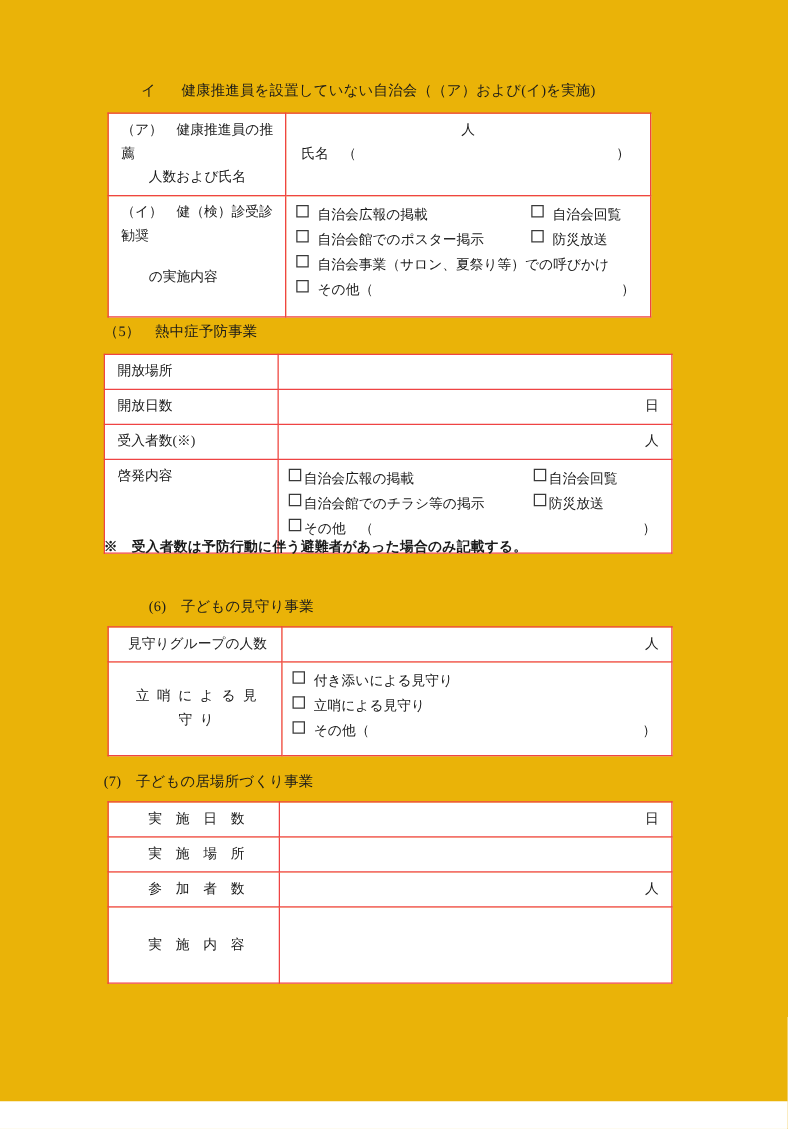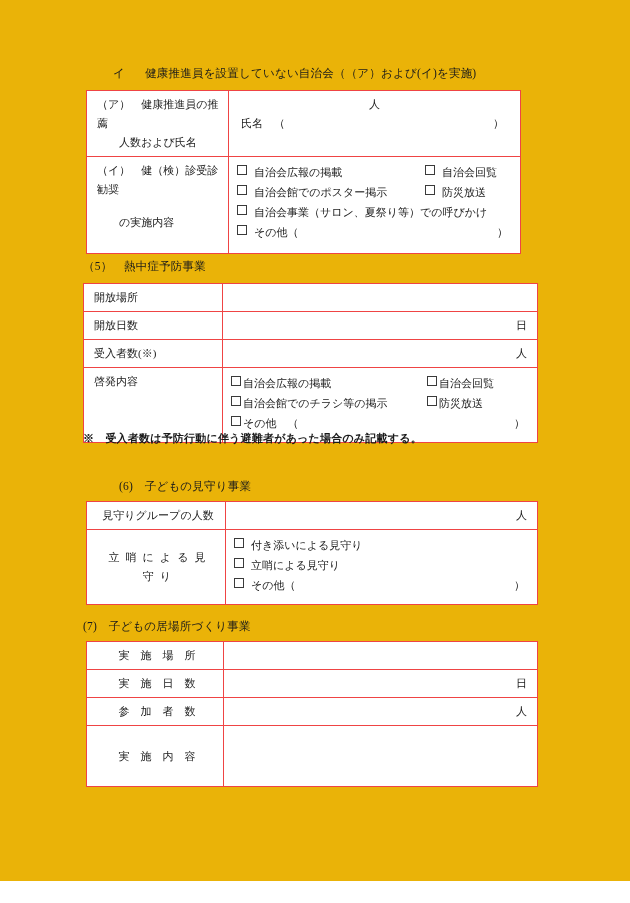--- a/index.html
+++ b/index.html
@@ -262,28 +262,28 @@
 
   <div class="sec-head" style="left:83px; top:619px;">(7)　子どもの居場所づくり事業</div>
 
   <table class="tbl" style="left:86px; top:641px; width:451px;">
     <colgroup>
         <col style="width:137px">
         <col style="width:314px">
       </colgroup>
     <tbody>
       <tr>
+        <td class="lbl lbl-c" style="height:19px;">実　施　日　数</td>
+        <td class="val val-right">日</td>
+      </tr>
+      <tr>
         <td class="lbl lbl-c" style="height:19px;">実　施　場　所</td>
         <td class="val val-right"></td>
       </tr>
       <tr>
-        <td class="lbl lbl-c" style="height:19px;">実　施　日　数</td>
-        <td class="val val-right">日</td>
-      </tr>
-      <tr>
         <td class="lbl lbl-c" style="height:19px;">参　加　者　数</td>
         <td class="val val-right">人</td>
       </tr>
       <tr>
         <td class="lbl lbl-c lbl-mid" style="height:52px;">実　施　内　容</td>
         <td class="val val-right"></td>
       </tr>
     </tbody>
   </table>
 

